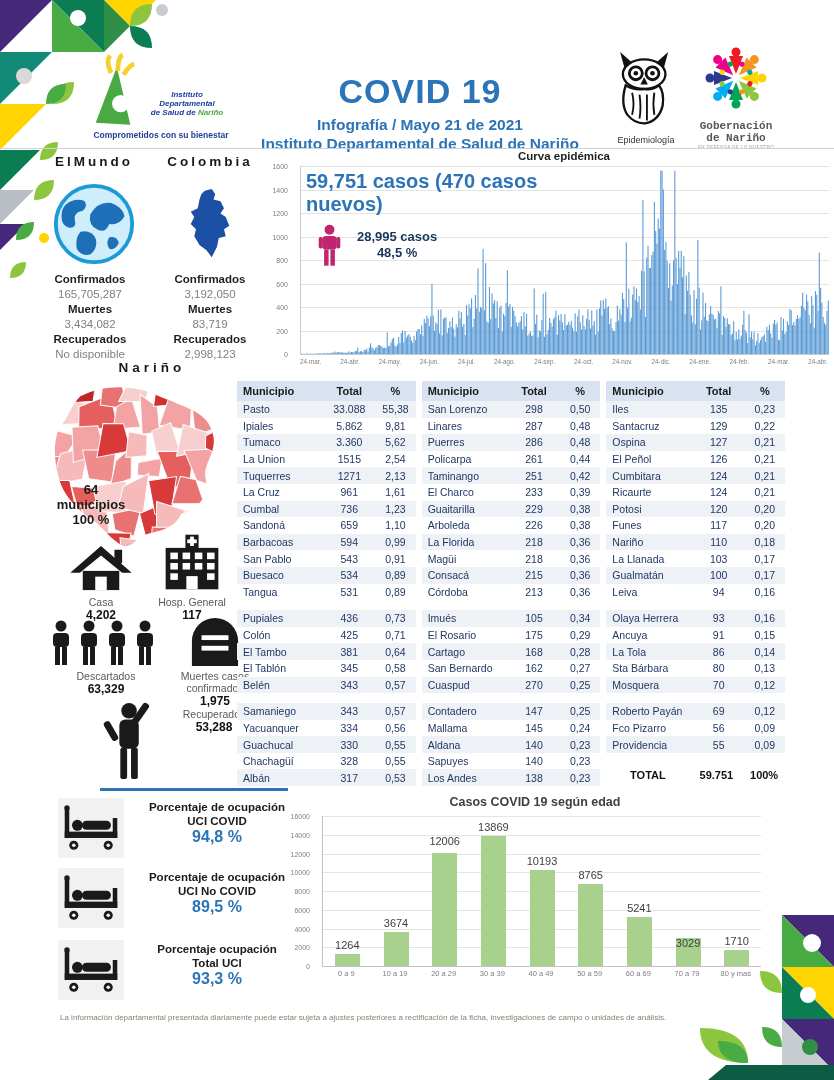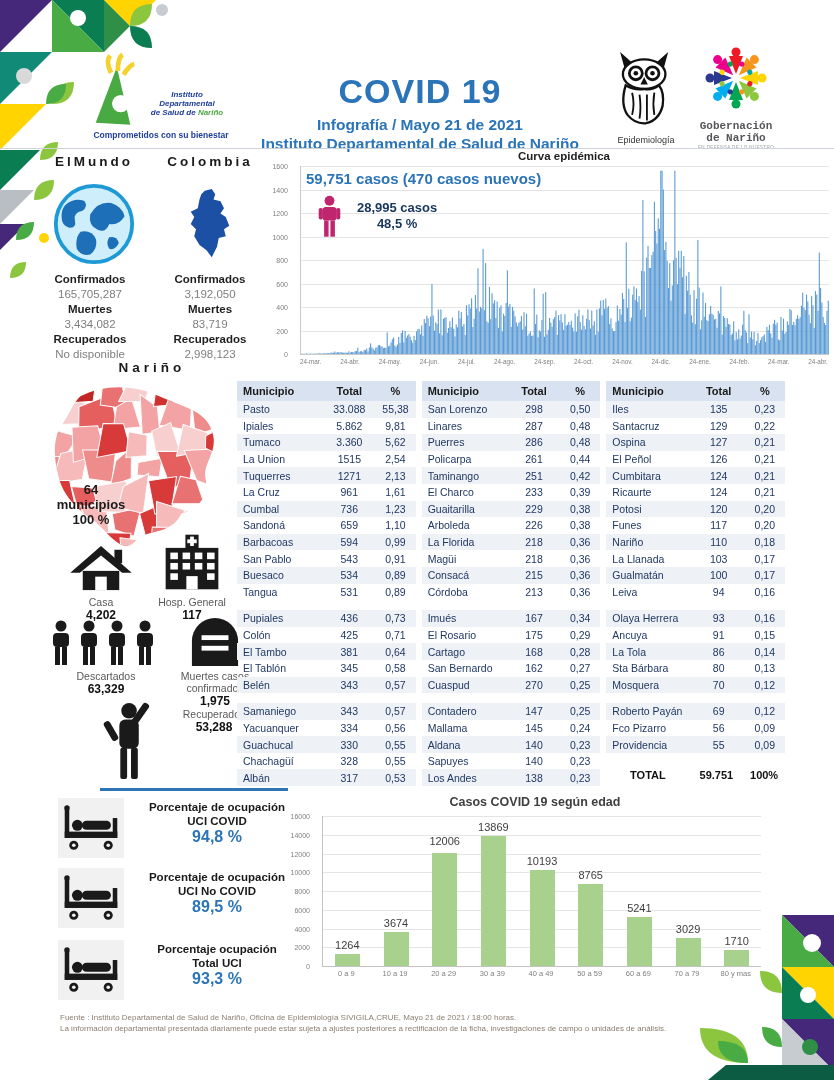--- a/index.html
+++ b/index.html
@@ -49,21 +49,21 @@
   
   #epi-title{left:300px;top:150px;width:528px;text-align:center;font-size:11.5px;font-weight:bold;color:#1f1f1f;}
   #epi-y{left:256px;top:166px;width:38px;height:188px;}
   #epi-y div{position:absolute;right:6px;font-size:7px;color:#808080;}
   #epi-plot{left:300px;top:166px;width:528px;height:188px;border-left:1px solid #c9c9c9;border-bottom:1px solid #c9c9c9;}
   #epi-plot .grid{position:absolute;left:0;width:100%;height:1px;background:#e4e4e4;}
   #epi-plot svg{position:absolute;left:0;bottom:0;}
   #epi-x{left:300px;top:358px;width:528px;display:flex;justify-content:space-between;}
   #epi-x span{font-size:6.3px;color:#808080;}
   #epi-overlay{left:306px;top:170px;width:310px;}
-  #epi-total{font-size:15px;font-weight:bold;color:#2b74b8;}
+  #epi-total{font-size:20px;font-weight:bold;color:#2b74b8;}
   .gender-row{display:flex;align-items:center;margin-top:7px;margin-left:10px;gap:14px;}
   .gender-text{text-align:center;font-size:13px;font-weight:bold;color:#17365d;line-height:16px;}
   
   #table{left:237px;top:381px;width:548px;display:flex;gap:6px;}
   .tgroup{flex:1;}
   .trow{display:flex;align-items:center;min-height:16.6px;line-height:12px;font-size:10.5px;color:#203864;}
   .trow.thead{background:#d9e2f0;font-weight:bold;color:#1a1a1a;min-height:20px;font-size:11px;}
   .trow.shade{background:#eef1f5;}
   .tcell.c0{flex:1.55;padding-left:6px;}
   .tcell.c1{flex:1;text-align:center;}
@@ -1136,21 +1136,21 @@
           <div class="tcell c2">0,36</div>
         </div>
         <div class="trow">
           <div class="tcell c0">Córdoba</div>
           <div class="tcell c1">213</div>
           <div class="tcell c2">0,36</div>
         </div>
         <div class="tgap"></div>
         <div class="trow shade">
           <div class="tcell c0">Imués</div>
-          <div class="tcell c1">167</div>
+          <div class="tcell c1">105</div>
           <div class="tcell c2">0,34</div>
         </div>
         <div class="trow">
           <div class="tcell c0">El Rosario</div>
           <div class="tcell c1">175</div>
           <div class="tcell c2">0,29</div>
         </div>
         <div class="trow shade">
           <div class="tcell c0">Cartago</div>
           <div class="tcell c1">168</div>
@@ -1417,37 +1417,36 @@
       <div class="age-slot">
         <div class="age-bar" style="height: 82.1719px;"></div>
         <div class="age-val" style="bottom: 85.1719px;">8765</div>
       </div>
       <div class="age-slot">
         <div class="age-bar" style="height: 49.1344px;"></div>
         <div class="age-val" style="bottom: 52.1344px;">5241</div>
       </div>
       <div class="age-slot">
         <div class="age-bar" style="height: 28.3969px;"></div>
-        <div class="age-val" style="bottom: 31px; margin-top: 17px;">3029</div>
+        <div class="age-val" style="bottom: 17px; margin-top: 17px;">3029</div>
       </div>
       <div class="age-slot">
         <div class="age-bar" style="height: 16.0312px;"></div>
         <div class="age-val" style="bottom: 19.0312px;">1710</div>
       </div>
     </div>
   <div class="abs" id="age-x">
       <span>0 a 9</span>
       <span>10 a 19</span>
       <span>20 a 29</span>
       <span>30 a 39</span>
       <span>40 a 49</span>
       <span>50 a 59</span>
       <span>60 a 69</span>
       <span>70 a 79</span>
       <span>80 y mas</span>
     </div>
 
   <div class="abs" id="footer">
-    <div>Fuente : Instituto Departamental de Salud de Nariño, Oficina de Epidemiología SIVIGILA,CRUE,  Mayo  21 de 2021 / 18:00  horas.</div>
     <div>La información departamental presentada diariamente puede estar sujeta a ajustes posteriores a  rectificación de la ficha, investigaciones de campo o unidades de análisis.</div>
   </div>
 
 </div>
 
 </body></html>

